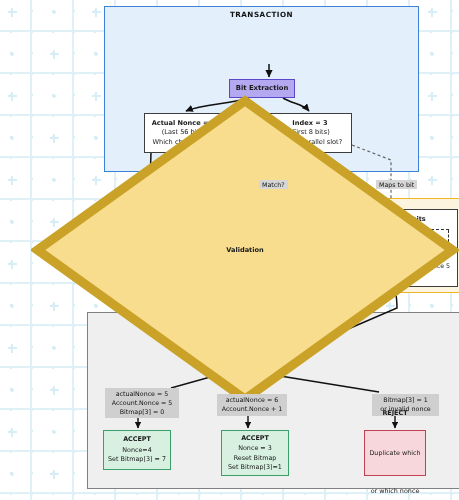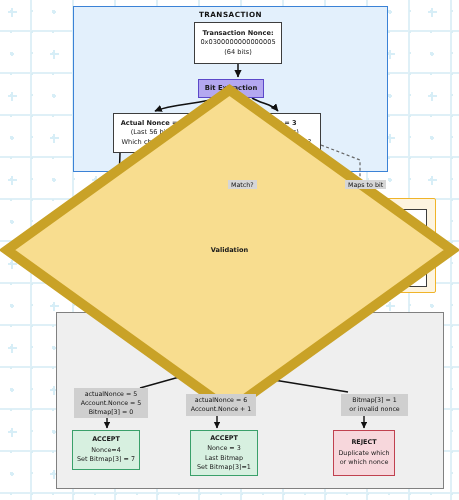--- a/index.html
+++ b/index.html
@@ -10,21 +10,21 @@
       radial-gradient(circle at 1px 1px, #d9eef5 1.1px, transparent 1.2px),
       linear-gradient(to right, #dff0f7 1.6px, transparent 1.6px),
       linear-gradient(to bottom, #dff0f7 1.6px, transparent 1.6px);
     background-size:21px 21px, 42px 42px, 42px 42px;
     background-position:10px 10px, 30px 30px, 30px 30px;
     font-family:"DejaVu Sans", sans-serif;
     color:#1b1b1b;
   }
   .bgmask{position:absolute;inset:0;pointer-events:none;}
   .cross{position:absolute;background:#d7eef7;}
-  #diagram{position:absolute;inset:0;}
+  #diagram{position:absolute;inset:0;margin-left:31px;}
   svg.lines{position:absolute;left:0;top:0;width:459px;height:500px;overflow:visible;}
 
   .section{position:absolute;box-sizing:border-box;}
   .section-title{
     position:absolute;left:0;right:0;top:3px;text-align:center;
     font-size:7.2px;font-weight:bold;letter-spacing:.5px;color:#111;
   }
   #sec-transaction{left:73px;top:6px;width:315px;height:166px;
     background:#e3f0fc;border:1.6px solid #3b82d6;}
   #sec-account{left:184px;top:198px;width:252px;height:95px;
@@ -76,21 +76,21 @@
 
   .result{position:absolute;box-sizing:border-box;display:flex;
     flex-direction:column;align-items:center;justify-content:center;
     text-align:center;font-size:6.4px;line-height:9.4px;padding:2px;}
   .result .hd{font-weight:bold;margin-bottom:1px;}
   #res-accept1{left:72px;top:430px;width:68px;height:40px;
     background:#d7f0e0;border:1.4px solid #3aa06a;}
   #res-accept2{left:190px;top:430px;width:68px;height:46px;
     background:#d7f0e0;border:1.4px solid #3aa06a;}
   #res-reject{left:333px;top:430px;width:62px;height:46px;
-    background:#f7d7dc;border:1.4px solid #c0414f;}
+    background:#f7d7dc;border:1.4px solid #c0414f;gap:29px;}
 </style>
 </head>
 <body>
 
 <div class="bgmask">
     <div class="cross" style="left: 7.5px; top: 11.2px; width: 9px; height: 1.6px;"></div>
     <div class="cross" style="left: 11.2px; top: 7.5px; width: 1.6px; height: 9px;"></div>
     <div class="cross" style="left: 52.2px; top: 11.2px; width: 3.6px; height: 1.6px;"></div>
     <div class="cross" style="left: 53.2px; top: 10.2px; width: 1.6px; height: 3.6px;"></div>
     <div class="cross" style="left: 91.5px; top: 11.2px; width: 9px; height: 1.6px;"></div>
@@ -401,25 +401,20 @@
       <path d="M213,382 L210,392"></path>
       <path d="M243,375 L348,392"></path>
     </g>
     <g fill="none" stroke="#111" stroke-width="1.4" marker-end="url(#ah)">
       <path d="M107,416 L107,428"></path>
       <path d="M217,414 L217,428"></path>
       <path d="M364,414 L364,428"></path>
     </g>
   </svg>
 
-  <div class="node" id="n-nonce">
-    <div class="hd">Transaction Nonce:</div>
-    <div>0x0300000000000005</div>
-    <div>(64 bits)</div>
-  </div>
 
   <div class="node" id="n-bitext">
     <div>Bit Extraction</div>
   </div>
 
   <div class="node" id="n-actual">
     <div class="hd">Actual Nonce = 5</div>
     <div>(Last 56 bits)</div>
     <div>Which checkpoint?</div>
   </div>
@@ -480,21 +475,21 @@
   </div>
 
   <div class="result" id="res-accept1">
     <div class="hd">ACCEPT</div>
     <div>Nonce=4</div>
     <div>Set Bitmap[3] = 7</div>
   </div>
   <div class="result" id="res-accept2">
     <div class="hd">ACCEPT</div>
     <div>Nonce = 3</div>
-    <div>Last Bitmap</div>
+    <div>Reset Bitmap</div>
     <div>Set Bitmap[3]=1</div>
   </div>
   <div class="result" id="res-reject">
     <div class="hd">REJECT</div>
     <div>Duplicate which</div>
     <div>or which nonce</div>
   </div>
 
 </div>
 

